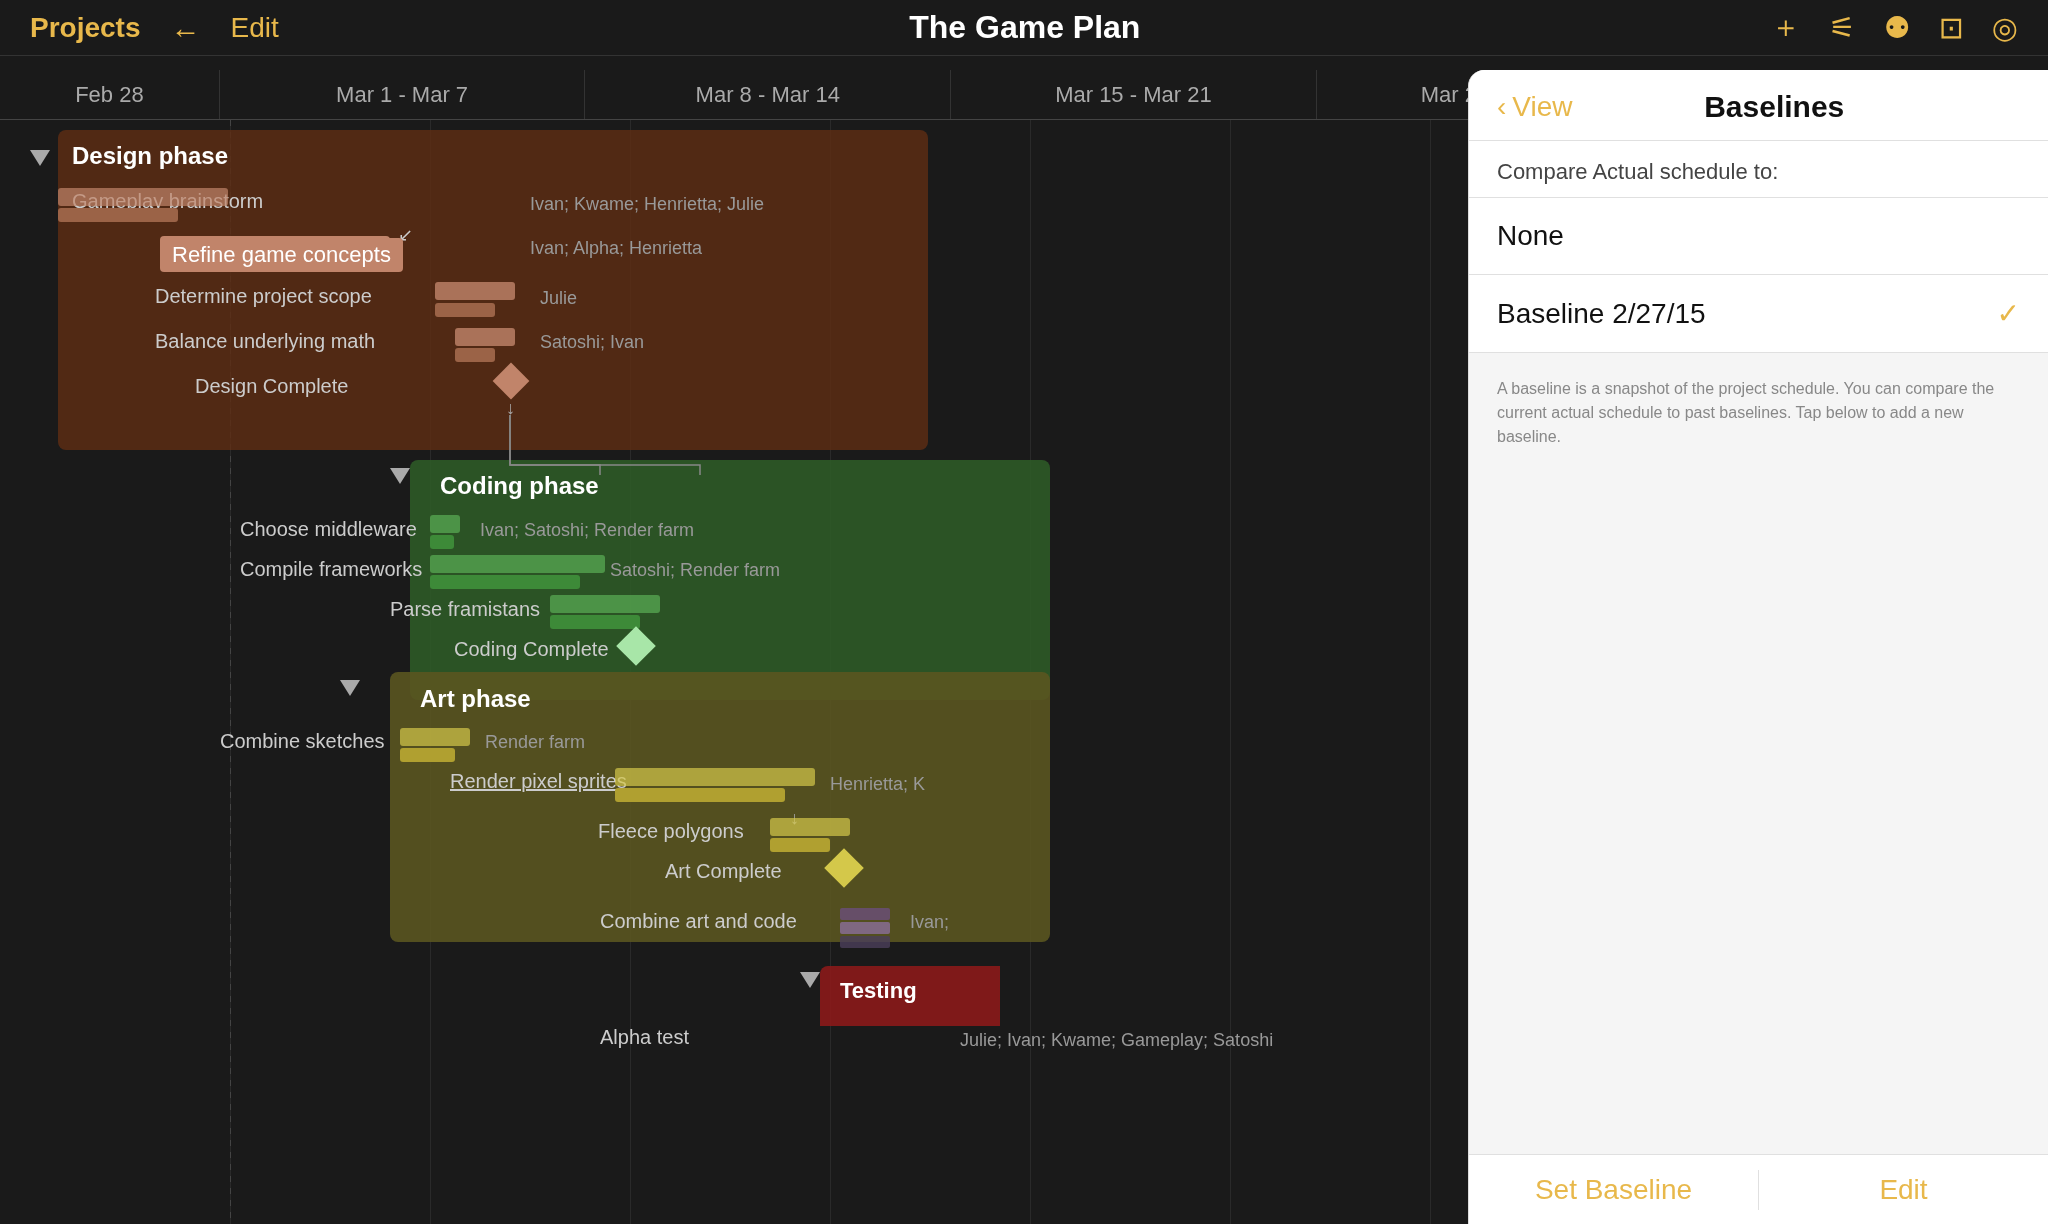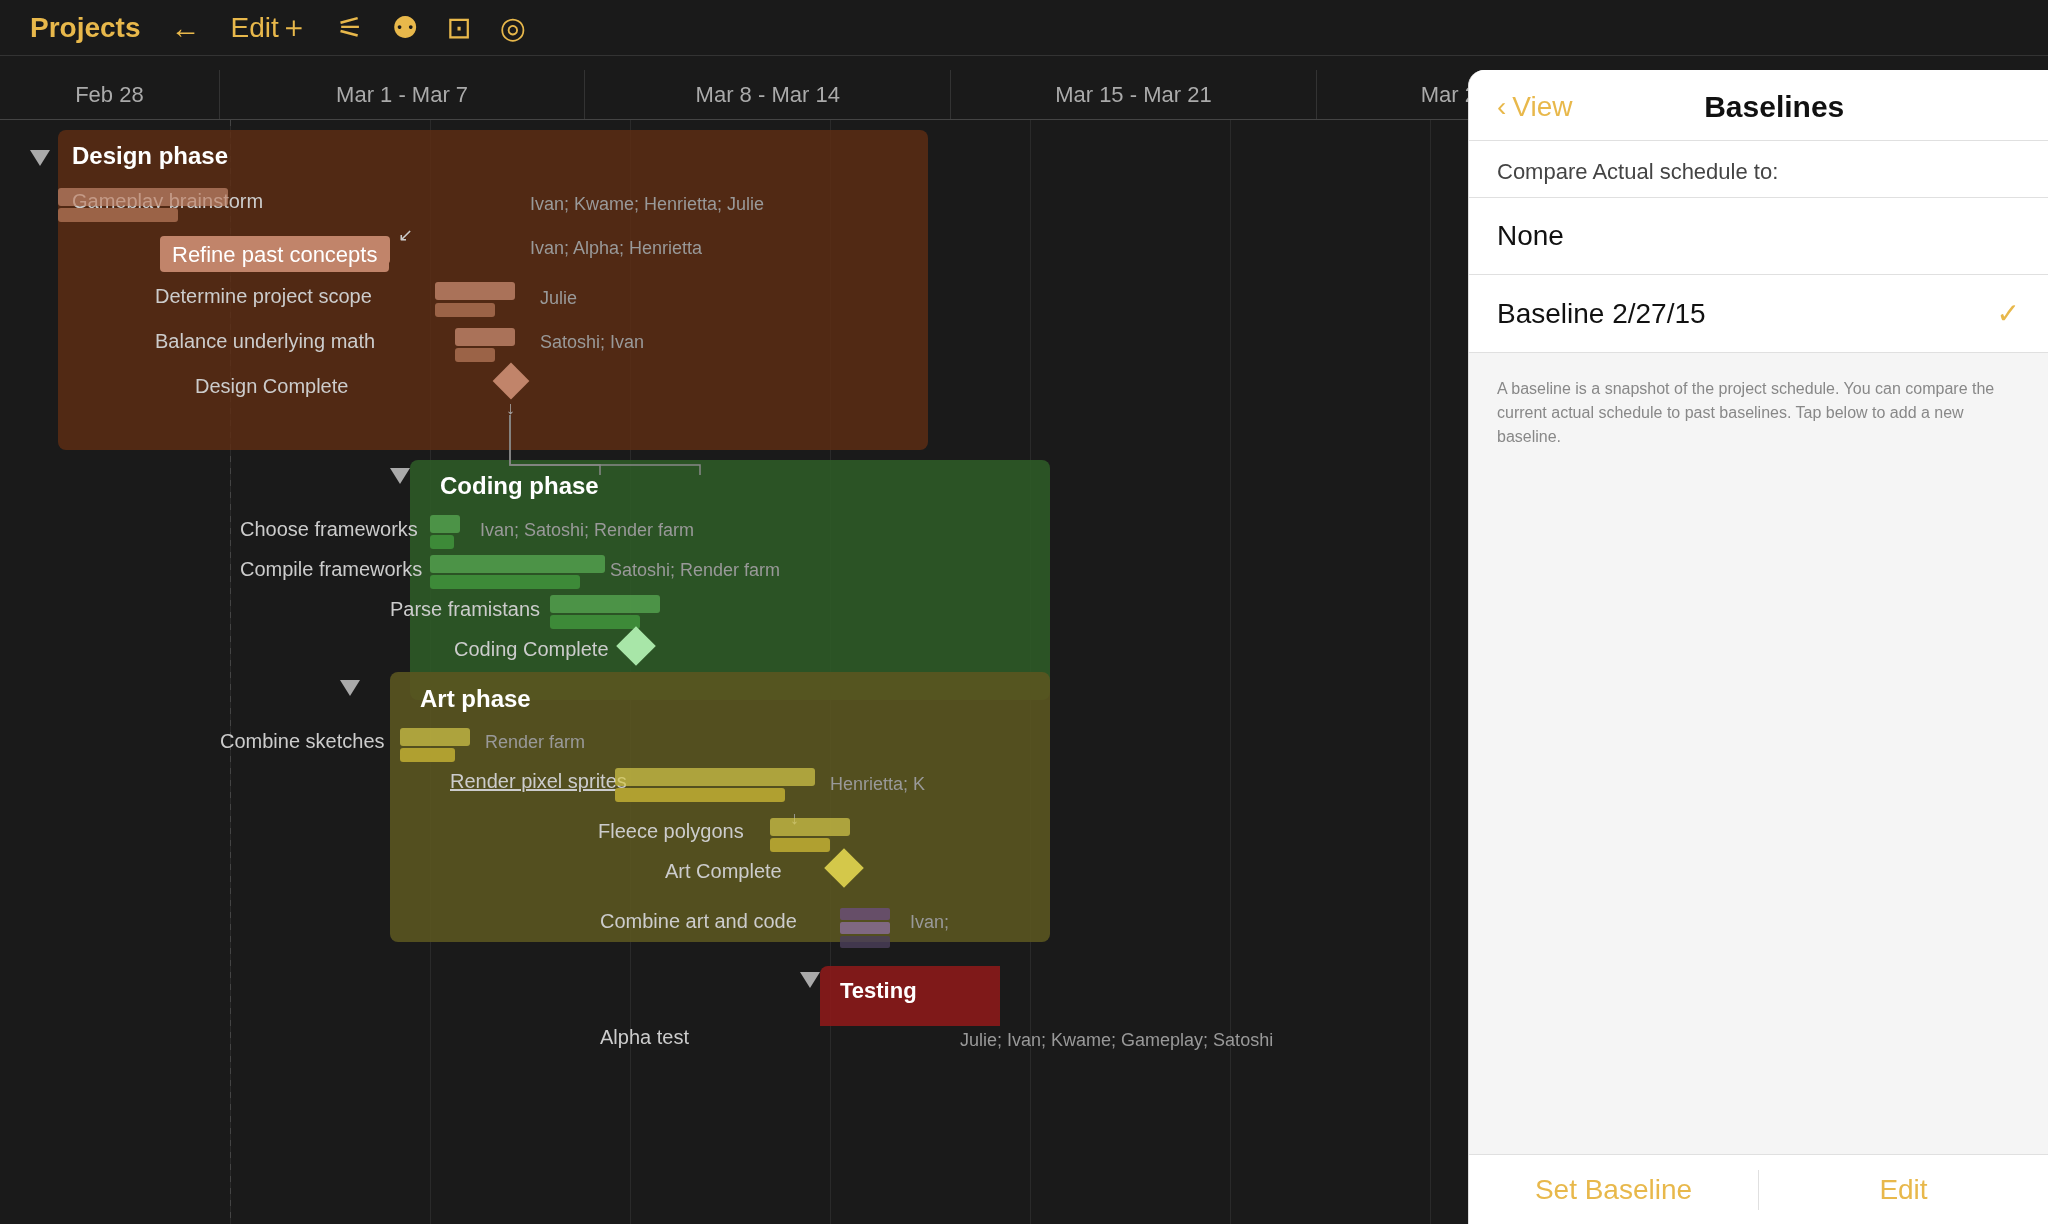--- a/index.html
+++ b/index.html
@@ -205,20 +205,23 @@
   </style>
 </head>
 <body>
 
 <div class="top-bar">
   <div class="top-bar-left">
     <span class="btn-projects">Projects</span>
     <span class="btn-back">←</span>
     <span class="btn-edit">Edit</span>
   </div>
+  <div class="top-bar-center">
+    <span class="page-title">The Game Plan</span>
+  </div>
   <div class="top-bar-right">
     <span class="top-icon">＋</span>
     <span class="top-icon">⚟</span>
     <span class="top-icon">⚉</span>
     <span class="top-icon">⊡</span>
     <span class="top-icon">◎</span>
   </div>
 </div>
 
 <div class="timeline-header">
@@ -250,21 +253,21 @@
     <div class="collapse-down"></div>
   </div>
 
   <div style="position:absolute; top:22px; left:72px; color:#fff; font-size:24px; font-weight:600;">Design phase</div>
 
   <div style="position:absolute; top:70px; left:72px; color:#ccc; font-size:20px;">Gameplay brainstorm</div>
   <div style="position:absolute; top:68px; left:58px; width:170px; height:18px; background:#C1846A; border-radius:3px; opacity:0.7;"></div>
   <div style="position:absolute; top:88px; left:58px; width:120px; height:14px; background:#9B6347; border-radius:3px;"></div>
   <div style="position:absolute; top:74px; left:530px; color:#999; font-size:18px; white-space:nowrap;">Ivan; Kwame; Henrietta; Julie</div>
 
-  <div style="position:absolute; top:118px; left:160px; color:#fff; font-size:22px; font-weight:500; background:#C1846A; padding:4px 12px; border-radius:4px; z-index:5;">Refine past concepts</div>
+  <div style="position:absolute; top:118px; left:160px; color:#fff; font-size:22px; font-weight:500; background:#C1846A; padding:4px 12px; border-radius:4px; z-index:5;">Refine game concepts</div>
   <div style="position:absolute; top:116px; left:160px; width:230px; height:28px; background:#C1846A; border-radius:4px; z-index:4;"></div>
   <div style="position:absolute; top:118px; left:530px; color:#999; font-size:18px;">Ivan; Alpha; Henrietta</div>
 
   <div style="position:absolute; top:104px; left:398px; color:#ccc; font-size:18px;">↙</div>
 
   <div style="position:absolute; top:165px; left:155px; color:#ccc; font-size:20px;">Determine project scope</div>
   <div style="position:absolute; top:162px; left:435px; width:80px; height:18px; background:#C1846A; border-radius:3px; opacity:0.8;"></div>
   <div style="position:absolute; top:183px; left:435px; width:60px; height:14px; background:#9B6347; border-radius:3px;"></div>
   <div style="position:absolute; top:168px; left:540px; color:#999; font-size:18px;">Julie</div>
 
@@ -285,21 +288,21 @@
 
   <div style="position:absolute; top:340px; left:410px; width:640px; height:240px; background:#2D5A27; border-radius:8px; opacity:0.9;"></div>
 
   <div style="position:absolute; top:352px; left:440px; color:#fff; font-size:24px; font-weight:600;">Coding phase</div>
 
   <svg style="position:absolute; top:295px; left:400px; width:300px; height:80px; overflow:visible; pointer-events:none;">
     <path d="M110 0 L110 50 L200 50 L200 60" stroke="#888" stroke-width="1.5" fill="none"></path>
     <path d="M110 0 L110 50 L300 50 L300 60" stroke="#888" stroke-width="1.5" fill="none"></path>
   </svg>
 
-  <div style="position:absolute; top:398px; left:240px; color:#ccc; font-size:20px;">Choose frameworks</div>
+  <div style="position:absolute; top:398px; left:240px; color:#ccc; font-size:20px;">Choose middleware</div>
   <div style="position:absolute; top:395px; left:430px; width:30px; height:18px; background:#5BAF55; border-radius:3px; opacity:0.7;"></div>
   <div style="position:absolute; top:415px; left:430px; width:24px; height:14px; background:#3D8A38; border-radius:3px;"></div>
   <div style="position:absolute; top:400px; left:480px; color:#999; font-size:18px;">Ivan; Satoshi; Render farm</div>
 
   <div style="position:absolute; top:438px; left:240px; color:#ccc; font-size:20px;">Compile frameworks</div>
   <div style="position:absolute; top:435px; left:430px; width:175px; height:18px; background:#5BAF55; border-radius:3px; opacity:0.7;"></div>
   <div style="position:absolute; top:455px; left:430px; width:150px; height:14px; background:#3D8A38; border-radius:3px;"></div>
   <div style="position:absolute; top:440px; left:610px; color:#999; font-size:18px;">Satoshi; Render farm</div>
 
   <div style="position:absolute; top:478px; left:390px; color:#ccc; font-size:20px;">Parse framistans</div>

